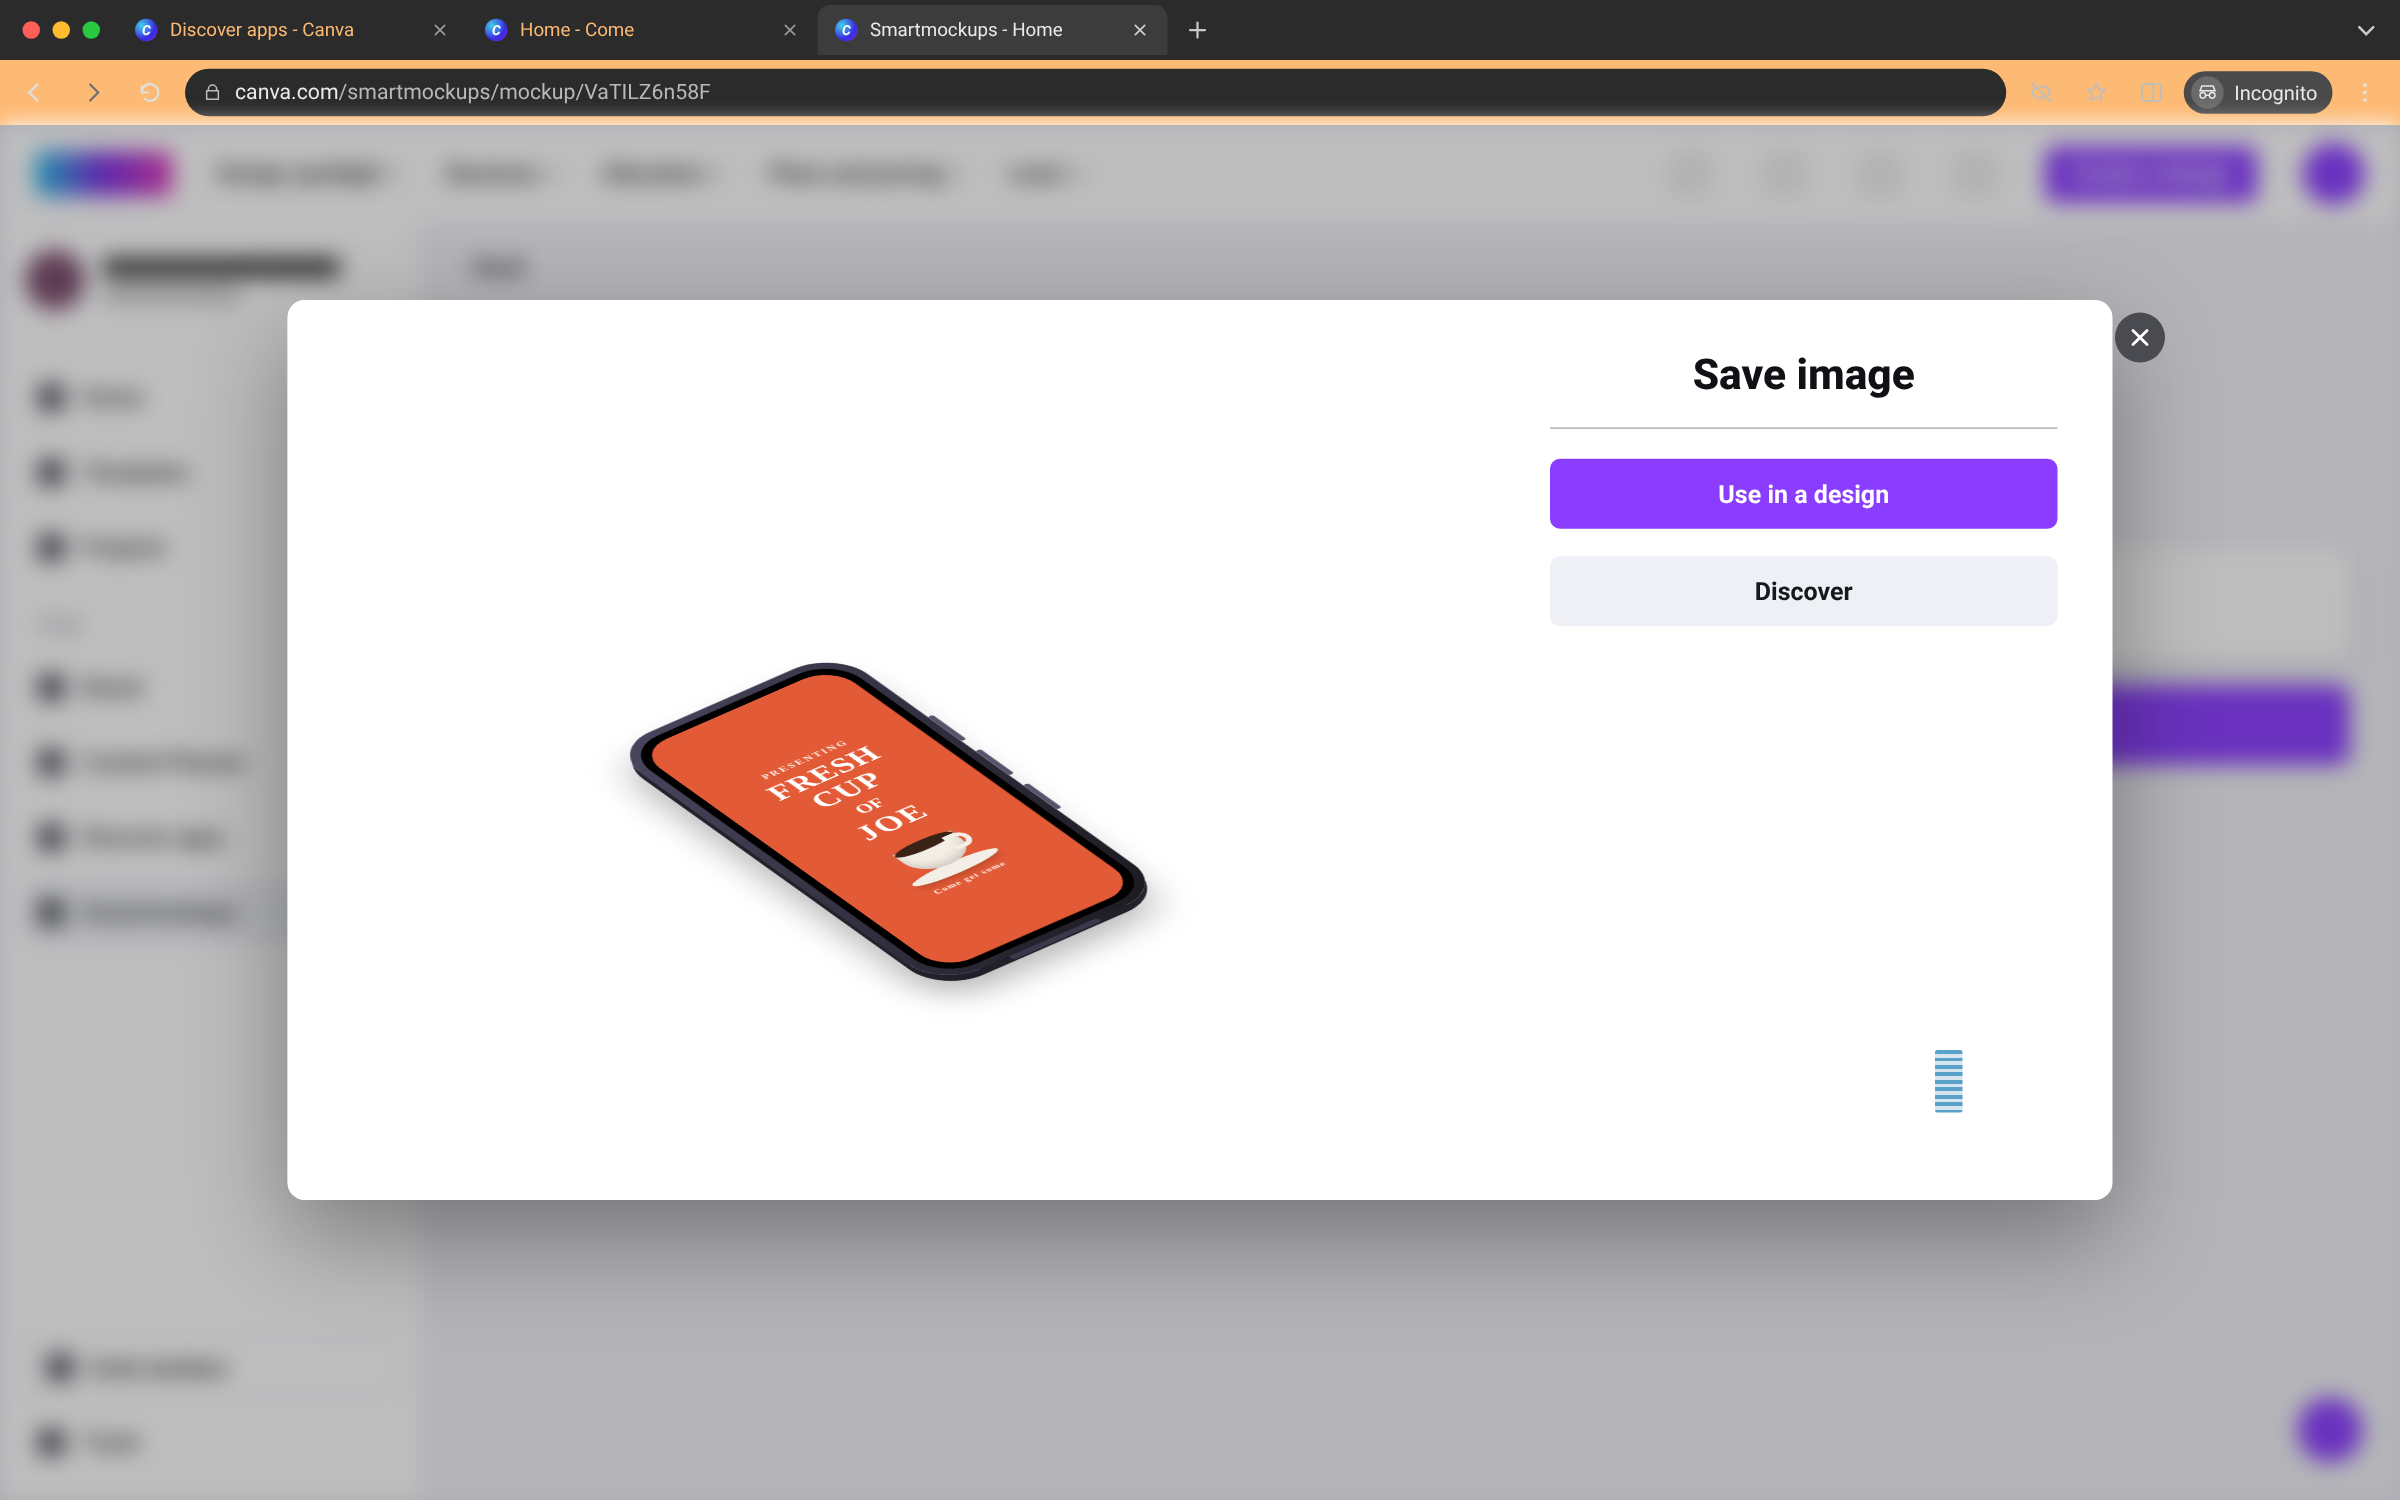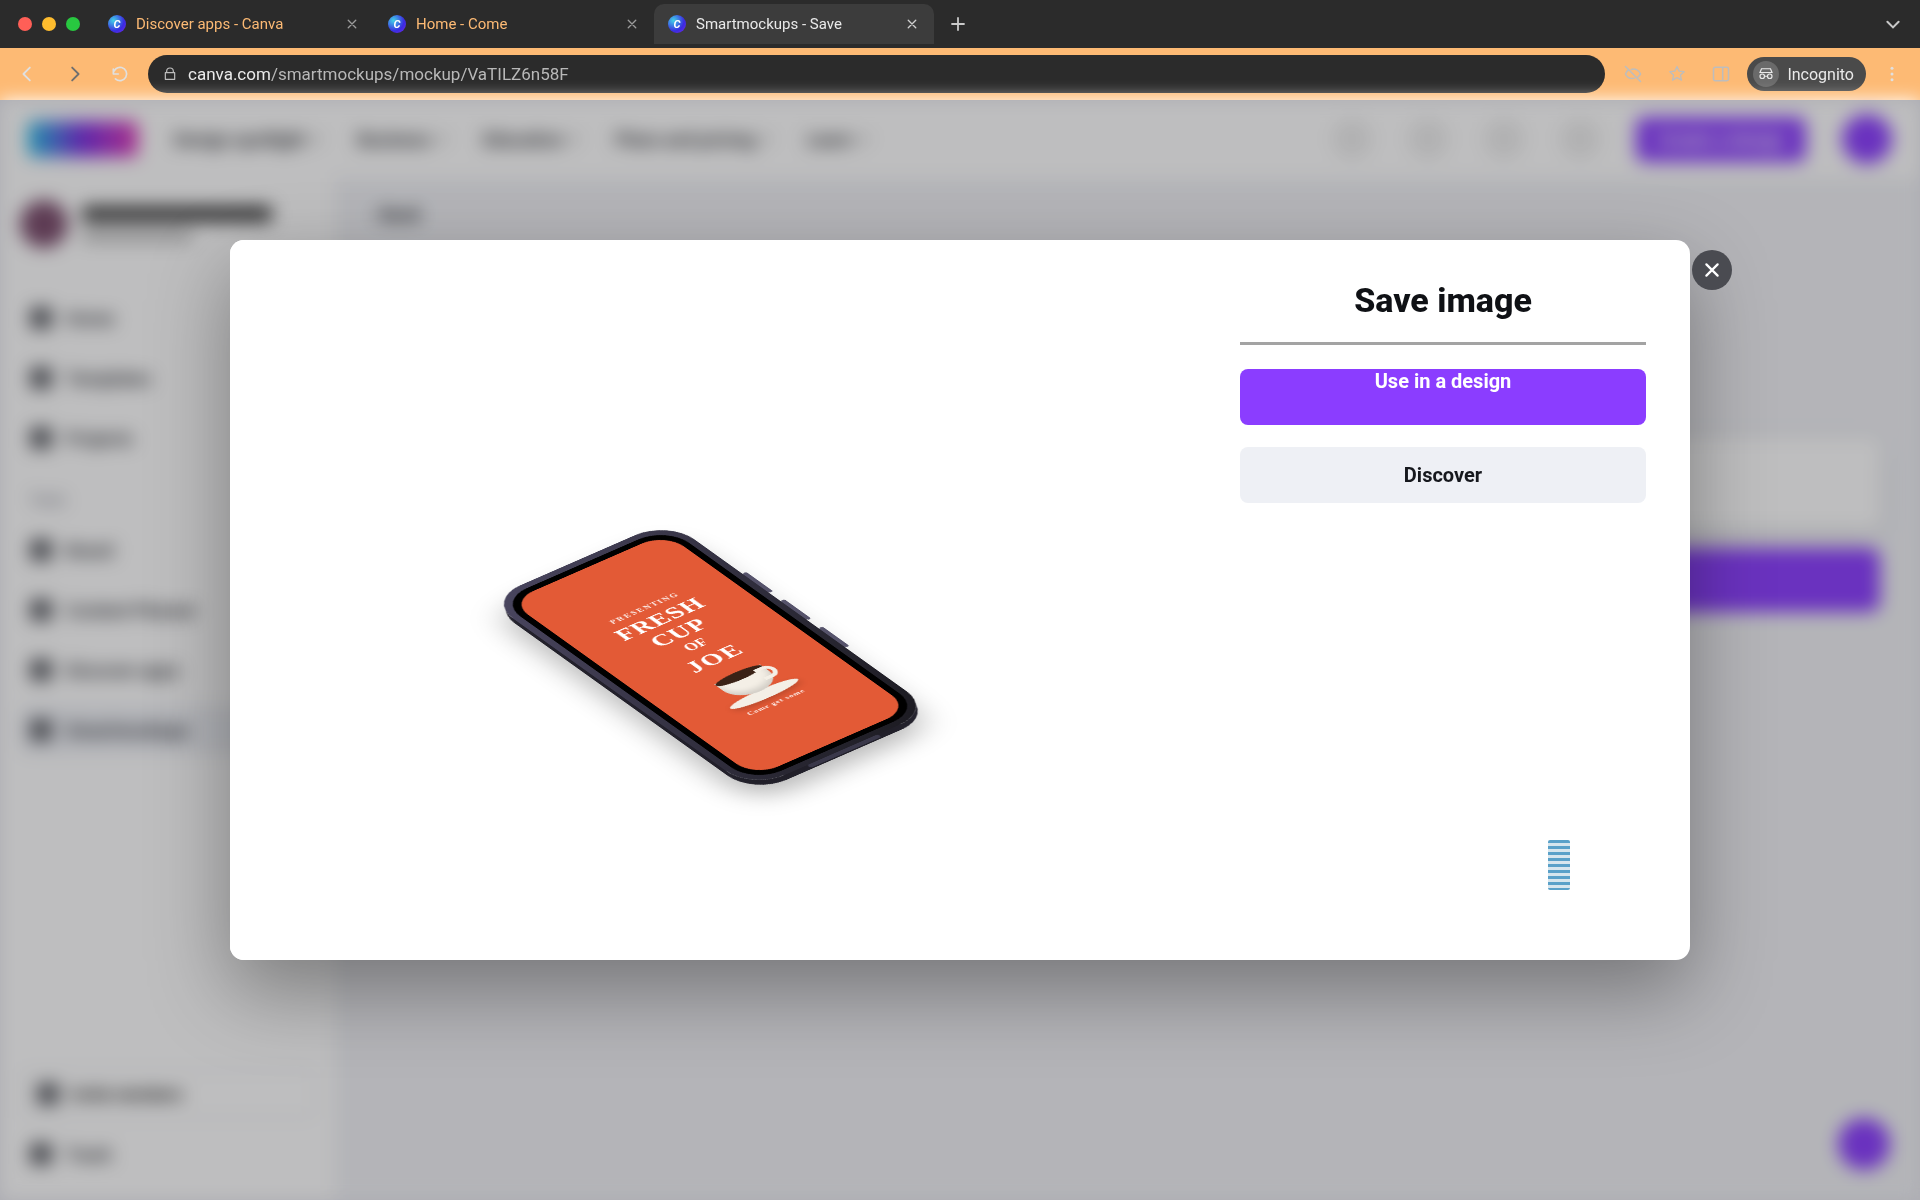--- a/index.html
+++ b/index.html
@@ -105,22 +105,22 @@
   .cup .bowl { position:absolute; left:14px; top:10px; width:58px; height:38px; background:#f4efe6; border-radius:0 0 30px 30px / 0 0 24px 24px; box-shadow: inset 0 -6px 10px rgba(0,0,0,0.15); }
   .cup .rim { position:absolute; left:14px; top:6px; width:58px; height:14px; background:#3a2216; border-radius:50%; }
   .cup .handle { position:absolute; right:6px; top:14px; width:20px; height:22px; border:5px solid #f4efe6; border-left:none; border-radius:0 14px 14px 0; }
   .cup .saucer { position:absolute; left:0; bottom:-2px; width:86px; height:16px; background:#f4efe6; border-radius:50%; box-shadow: 0 4px 8px rgba(0,0,0,0.18); }
   .sc-cta { font-size:9px; font-weight:600; opacity:0.9; letter-spacing:1px; }
 
   .side-btns { position:absolute; right:-5px; top:120px; width:5px; height:44px; background:#56536b; border-radius:3px; box-shadow:0 62px 0 #56536b, 0 124px 0 #56536b; }
   .bottom-port { position:absolute; bottom:-6px; left:50%; transform:translateX(-50%); width:90px; height:6px; background:#3a384a; border-radius:3px; }
 
   .options-pane { width:470px; padding:40px 44px 40px 20px; display:flex; flex-direction:column; position:relative; }
-  .options-title { font-size:34px; font-weight:800; color:#0f1115; text-align:center; padding-bottom:22px; border-bottom:3px solid #a3a3a3; }
-  .btn-primary { margin-top:24px; height:56px; border-radius:8px; background:#8b3dff; color:#fff; font-size:20px; font-weight:700; display:flex; justify-content:center; }
+  .options-title { font-size:34px; font-weight:800; color:#0f1115; text-align:center; padding-bottom:22px; border-bottom:1px solid #a3a3a3; }
+  .btn-primary { margin-top:24px; height:56px; border-radius:8px; background:#8b3dff; color:#fff; font-size:20px; font-weight:700; display:flex; align-items:center; justify-content:center; }
   .btn-secondary { margin-top:22px; height:56px; border-radius:8px; background:#eef0f5; color:#16181d; font-size:20px; font-weight:700; display:flex; align-items:center; justify-content:center; }
   .thumb-tiny { position:absolute; right:120px; bottom:70px; width:22px; height:50px; background:repeating-linear-gradient(#5aa1c9 0 3px, #d7e6ee 3px 6px); border-radius:2px; }
 
   svg { display:block; }
 </style>
 </head>
 <body>
 
 <div class="browser-top">
   <div class="tabstrip">
@@ -143,21 +143,21 @@
       <span class="favicon canva-favicon"></span>
       <span class="tab-title">Home - Come</span>
       <span class="tab-close">
         <svg viewBox="0 0 16 16" width="12" height="12">
             <path d="M3 3l10 10M13 3L3 13" stroke="#9b9b9b" stroke-width="1.8" stroke-linecap="round"></path>
           </svg>
       </span>
     </div>
     <div class="tab active">
       <span class="favicon canva-favicon"></span>
-      <span class="tab-title">Smartmockups - Save</span>
+      <span class="tab-title">Smartmockups - Home</span>
       <span class="tab-close">
         <svg viewBox="0 0 16 16" width="12" height="12">
             <path d="M3 3l10 10M13 3L3 13" stroke="#d0d0d0" stroke-width="1.8" stroke-linecap="round"></path>
           </svg>
       </span>
     </div>
 
     <div class="new-tab-button">
       <svg viewBox="0 0 16 16" width="16" height="16">
           <path d="M8 2v12M2 8h12" stroke="#c9c9c9" stroke-width="1.8" stroke-linecap="round"></path>

